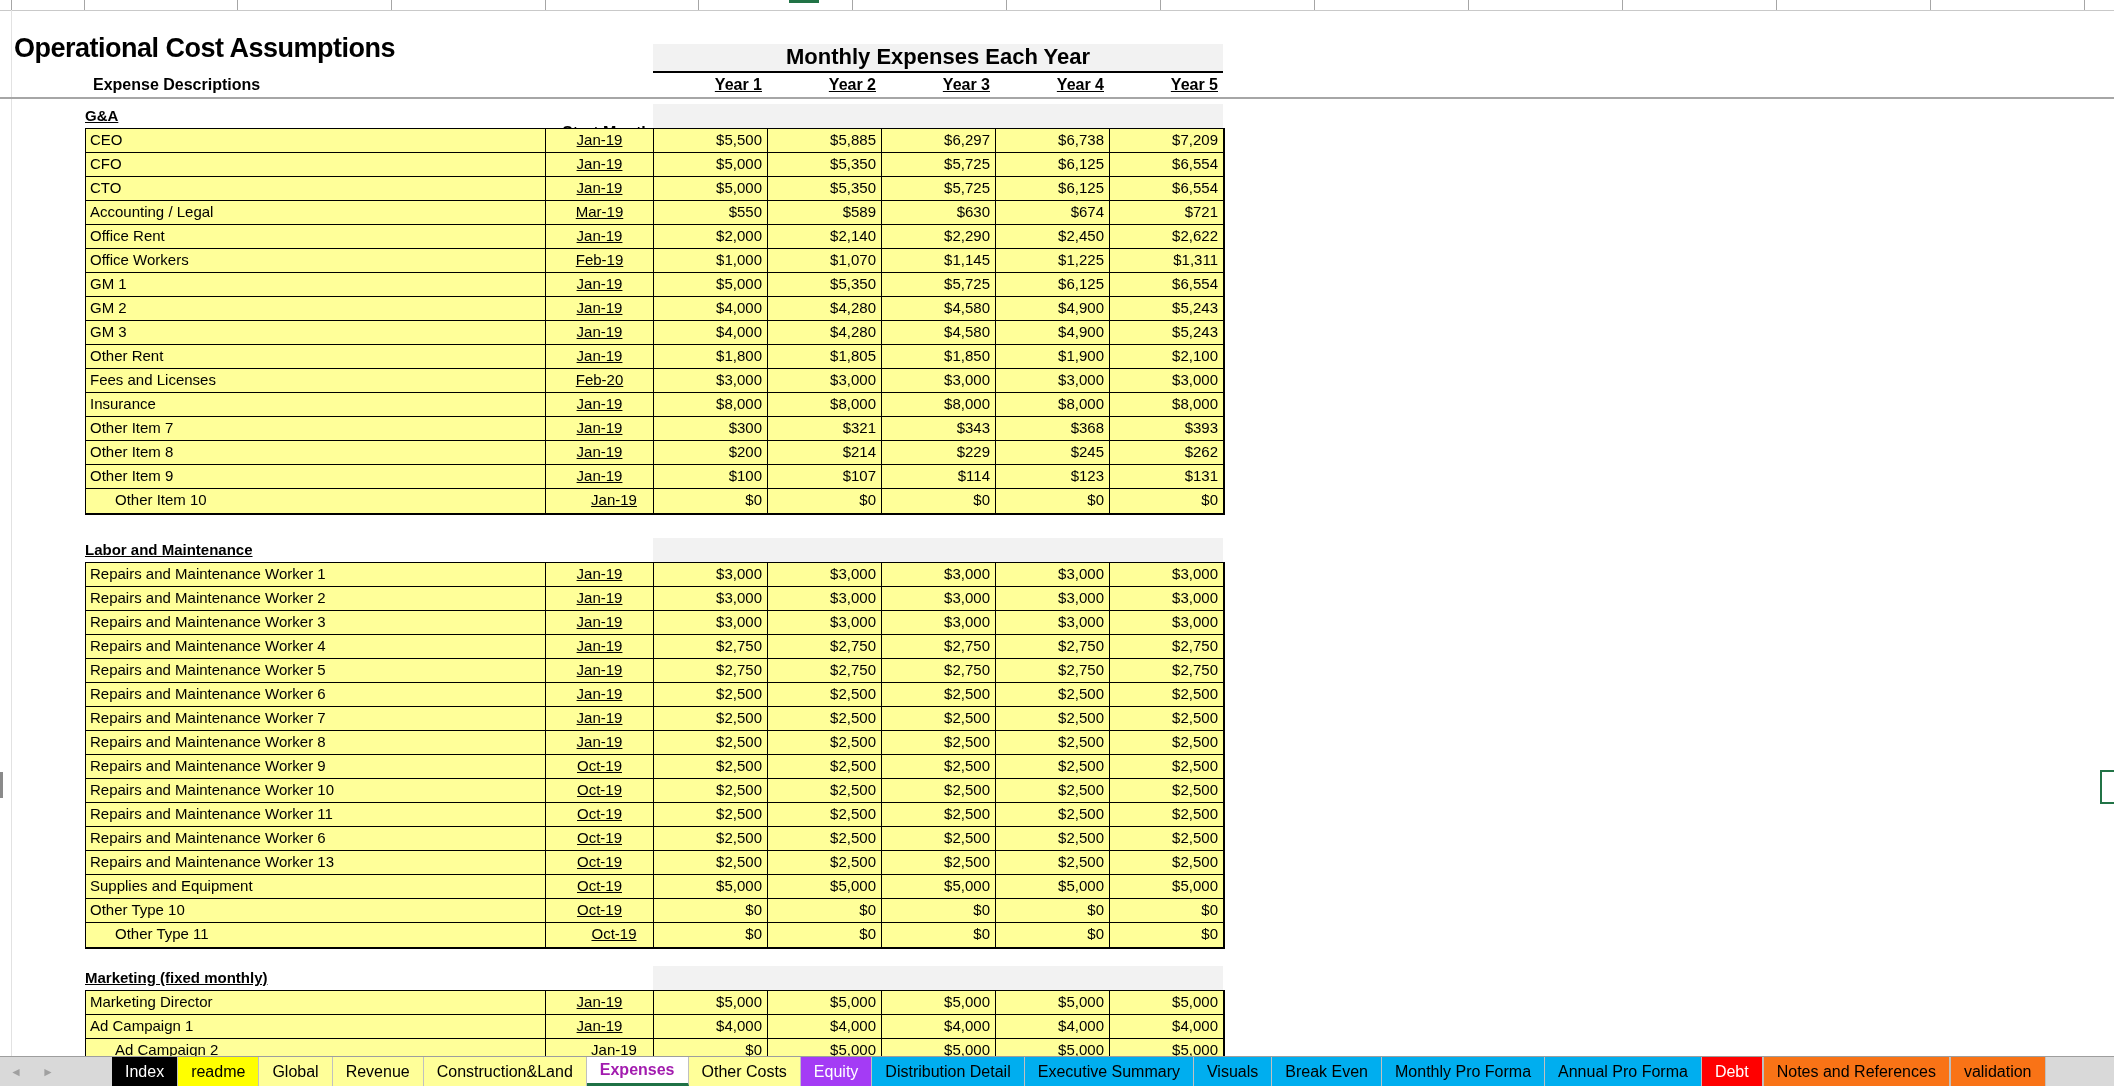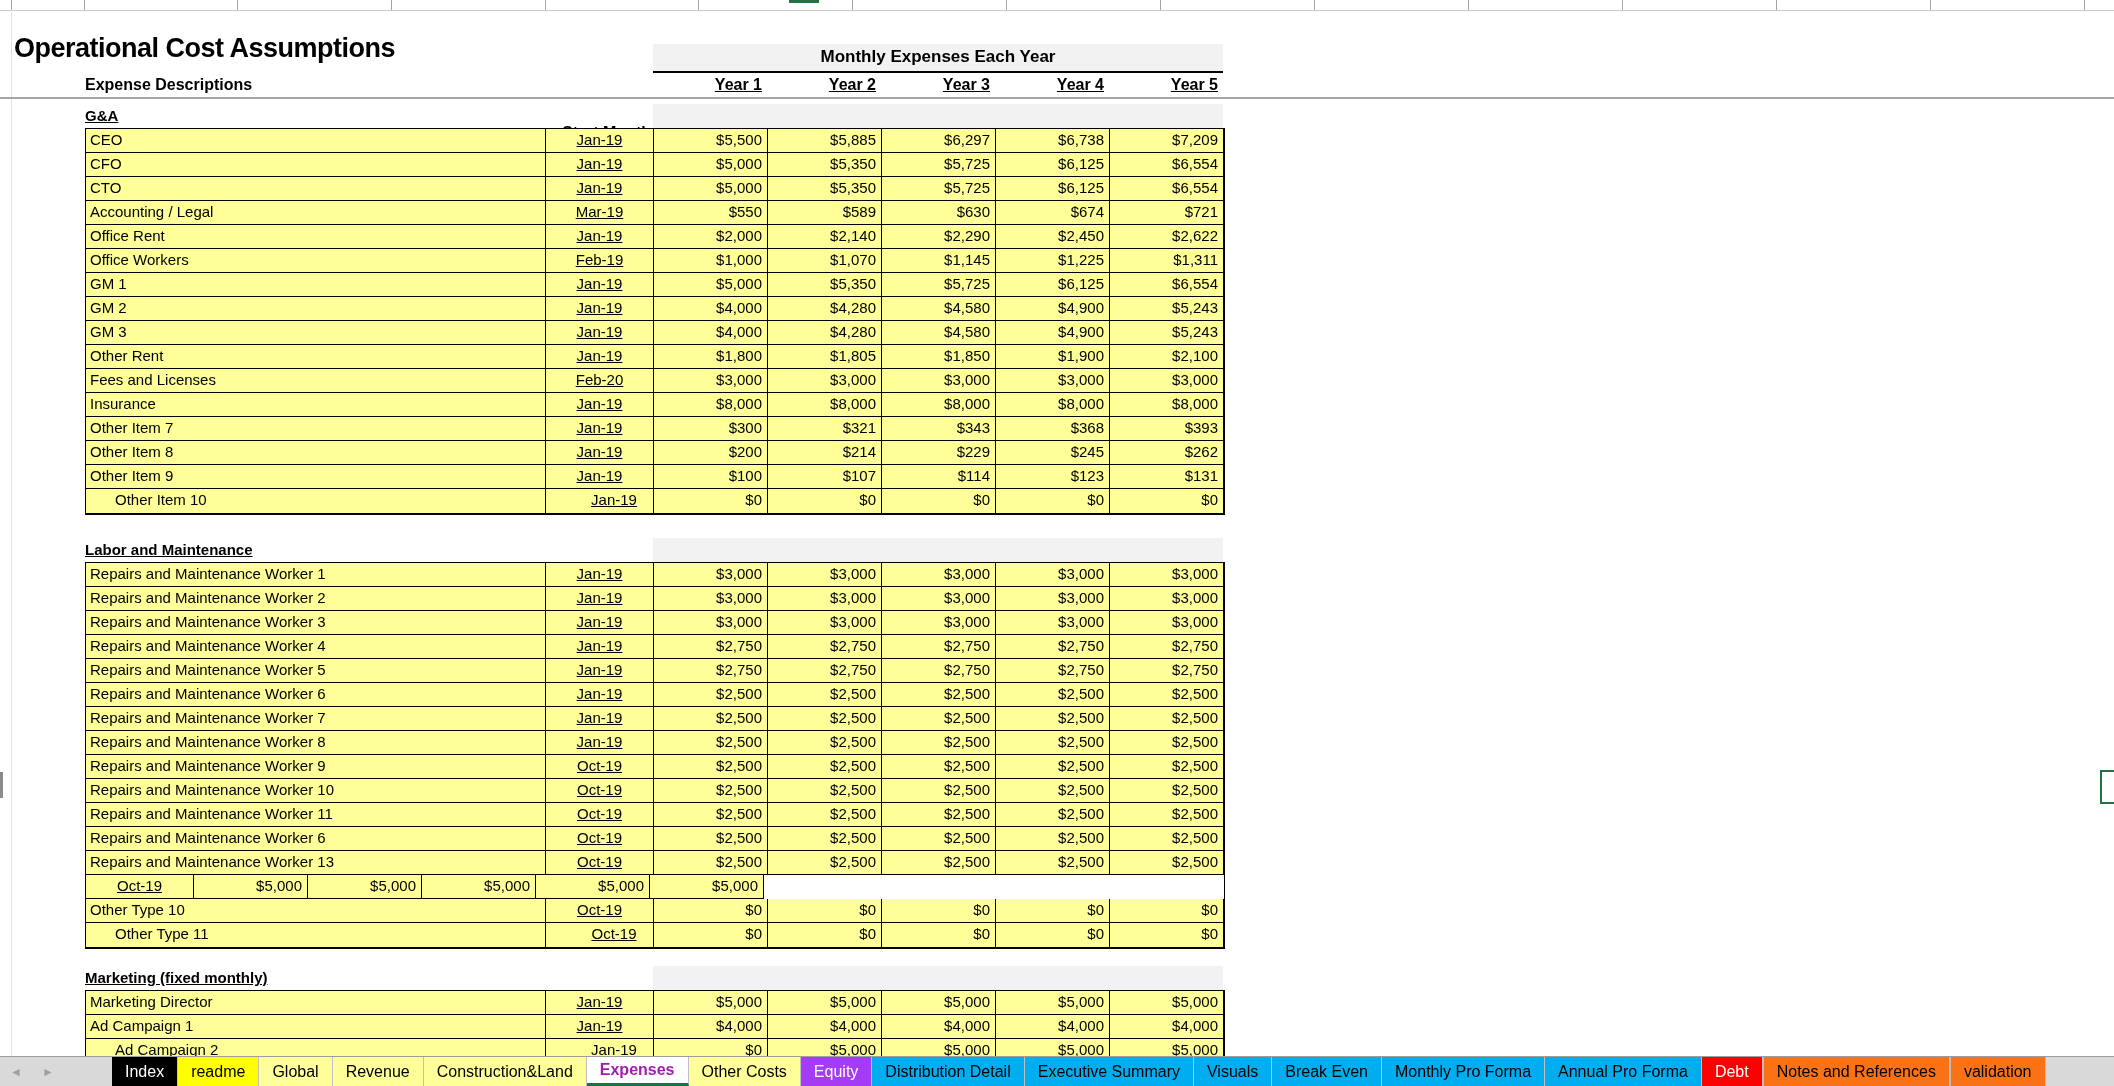--- a/index.html
+++ b/index.html
@@ -11,24 +11,24 @@
   .tick{position:absolute;top:0;width:1px;height:10px;background:#a6a6a6;}
   .topdash{position:absolute;left:789px;top:0;width:30px;height:3px;background:#217346;}
 
   .page-title{position:absolute;left:14px;top:15px;font-size:27px;font-weight:bold;letter-spacing:-0.5px;}
 
   .vline{position:absolute;left:11px;top:10px;width:1px;height:1046px;background:#e2e2e2;}
 
   
   .gbox{position:absolute;left:653px;top:44px;width:570px;height:29px;background:#f2f2f2;
         border-bottom:2px solid #000;box-sizing:border-box;text-align:center;
-        font-weight:bold;font-size:17px;line-height:26px;}
+        font-weight:bold;font-size:22px;line-height:26px;}
 
   .colhead{position:absolute;top:73px;height:24px;line-height:24px;font-weight:bold;font-size:16px;}
-  #h-desc{left:85px;}
+  #h-desc{left:93px;}
   #h-start{left:545px;width:106px;text-align:right;text-decoration:underline;margin-top:48px;}
   .year-h{position:absolute;top:73px;width:114px;height:16px;line-height:24px;box-sizing:border-box;
           text-align:right;padding-right:5px;font-weight:bold;font-size:16px;text-decoration:underline;}
 
   .divider{position:absolute;left:0;top:97px;width:100%;height:2px;background:#a6a6a6;}
 
   
   .section{position:absolute;left:85px;width:1140px;}
   .sec-head{position:relative;height:24px;}
   .sec-title{position:absolute;left:0;top:0;line-height:24px;font-weight:bold;font-size:15px;text-decoration:underline;}
@@ -374,20 +374,21 @@
           <div class="row">
             <div class="cell name">Repairs and Maintenance Worker 13</div>
             <div class="cell start">Oct-19</div>
             <div class="cell val">$2,500</div>
             <div class="cell val">$2,500</div>
             <div class="cell val">$2,500</div>
             <div class="cell val">$2,500</div>
             <div class="cell val">$2,500</div>
           </div>
           <div class="row">
+            <div class="cell name">Supplies and Equipment</div>
             <div class="cell start">Oct-19</div>
             <div class="cell val">$5,000</div>
             <div class="cell val">$5,000</div>
             <div class="cell val">$5,000</div>
             <div class="cell val">$5,000</div>
             <div class="cell val">$5,000</div>
           </div>
           <div class="row">
             <div class="cell name">Other Type 10</div>
             <div class="cell start">Oct-19</div>

